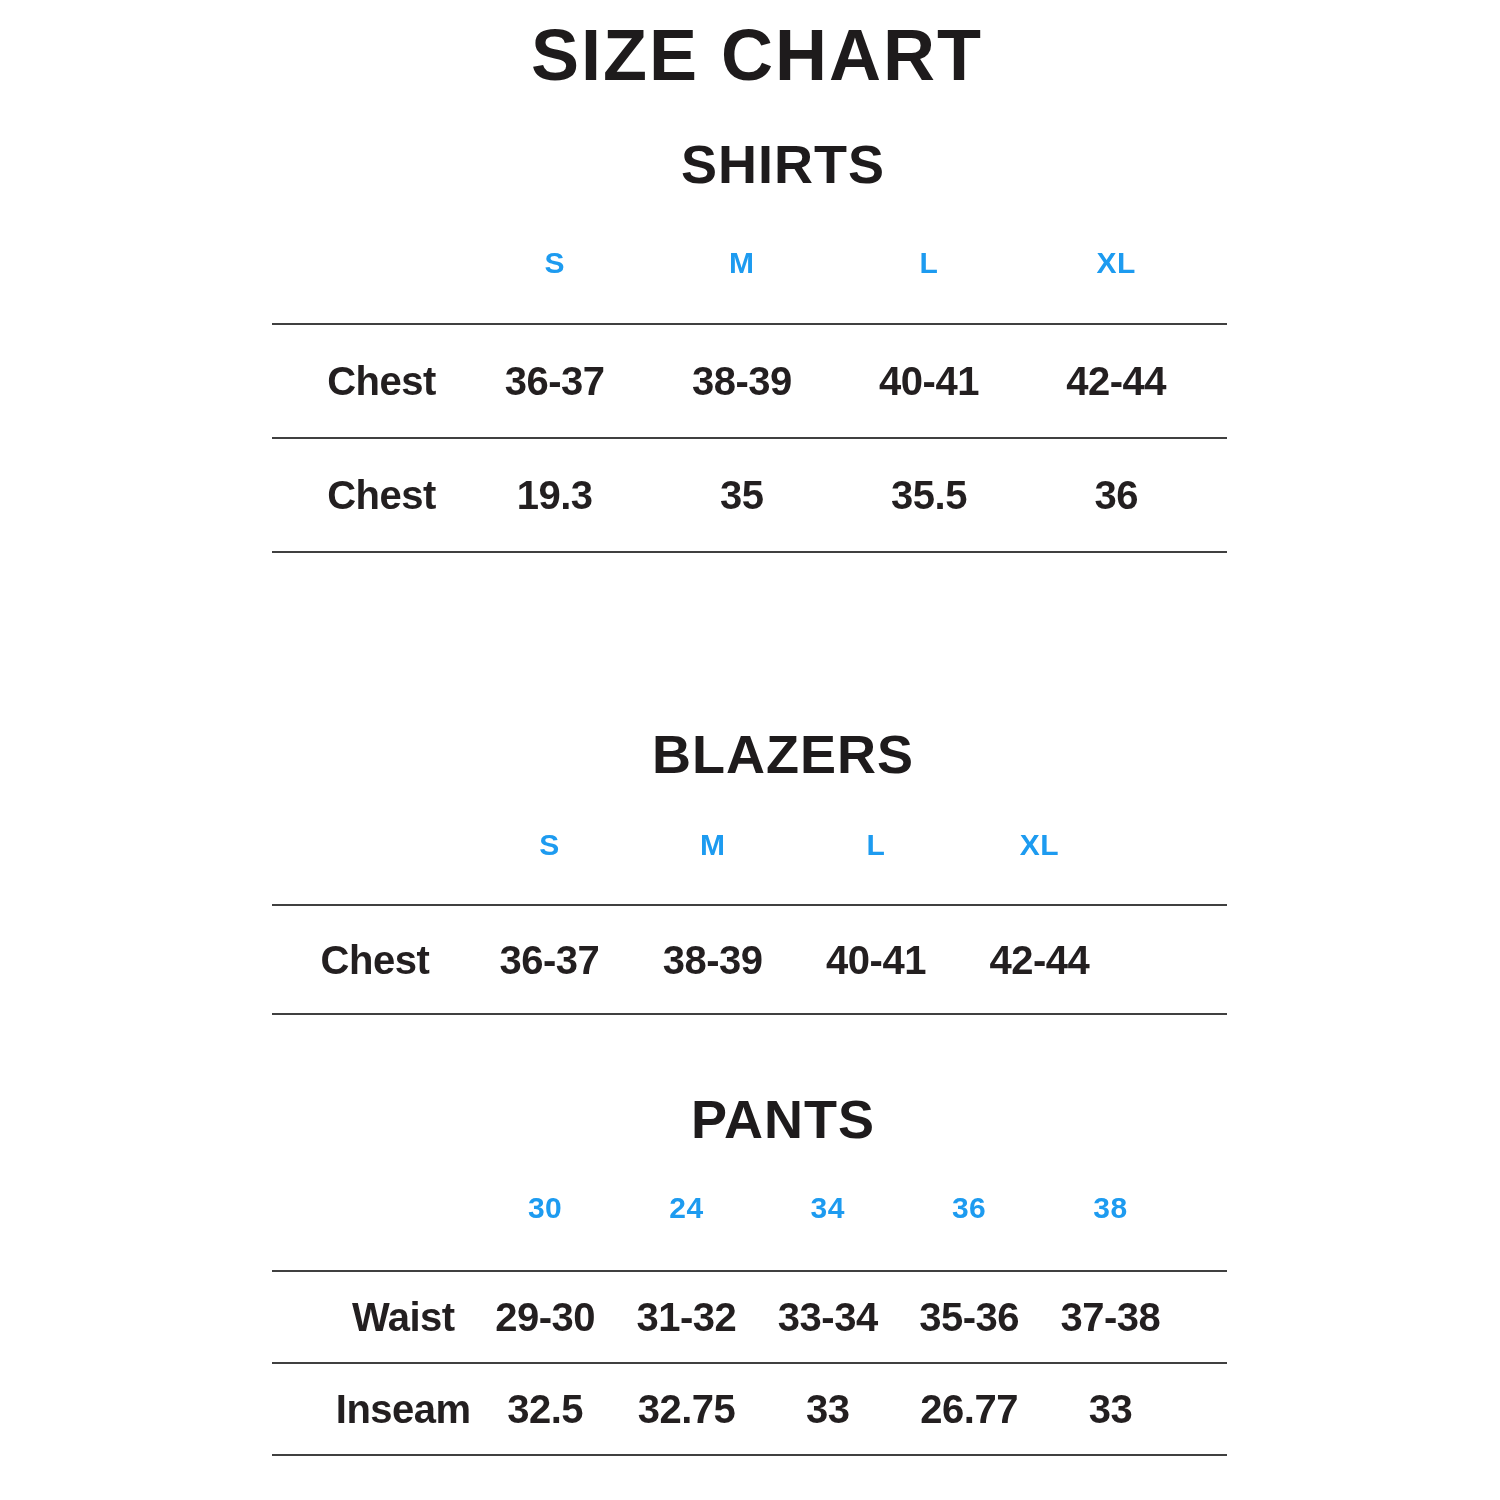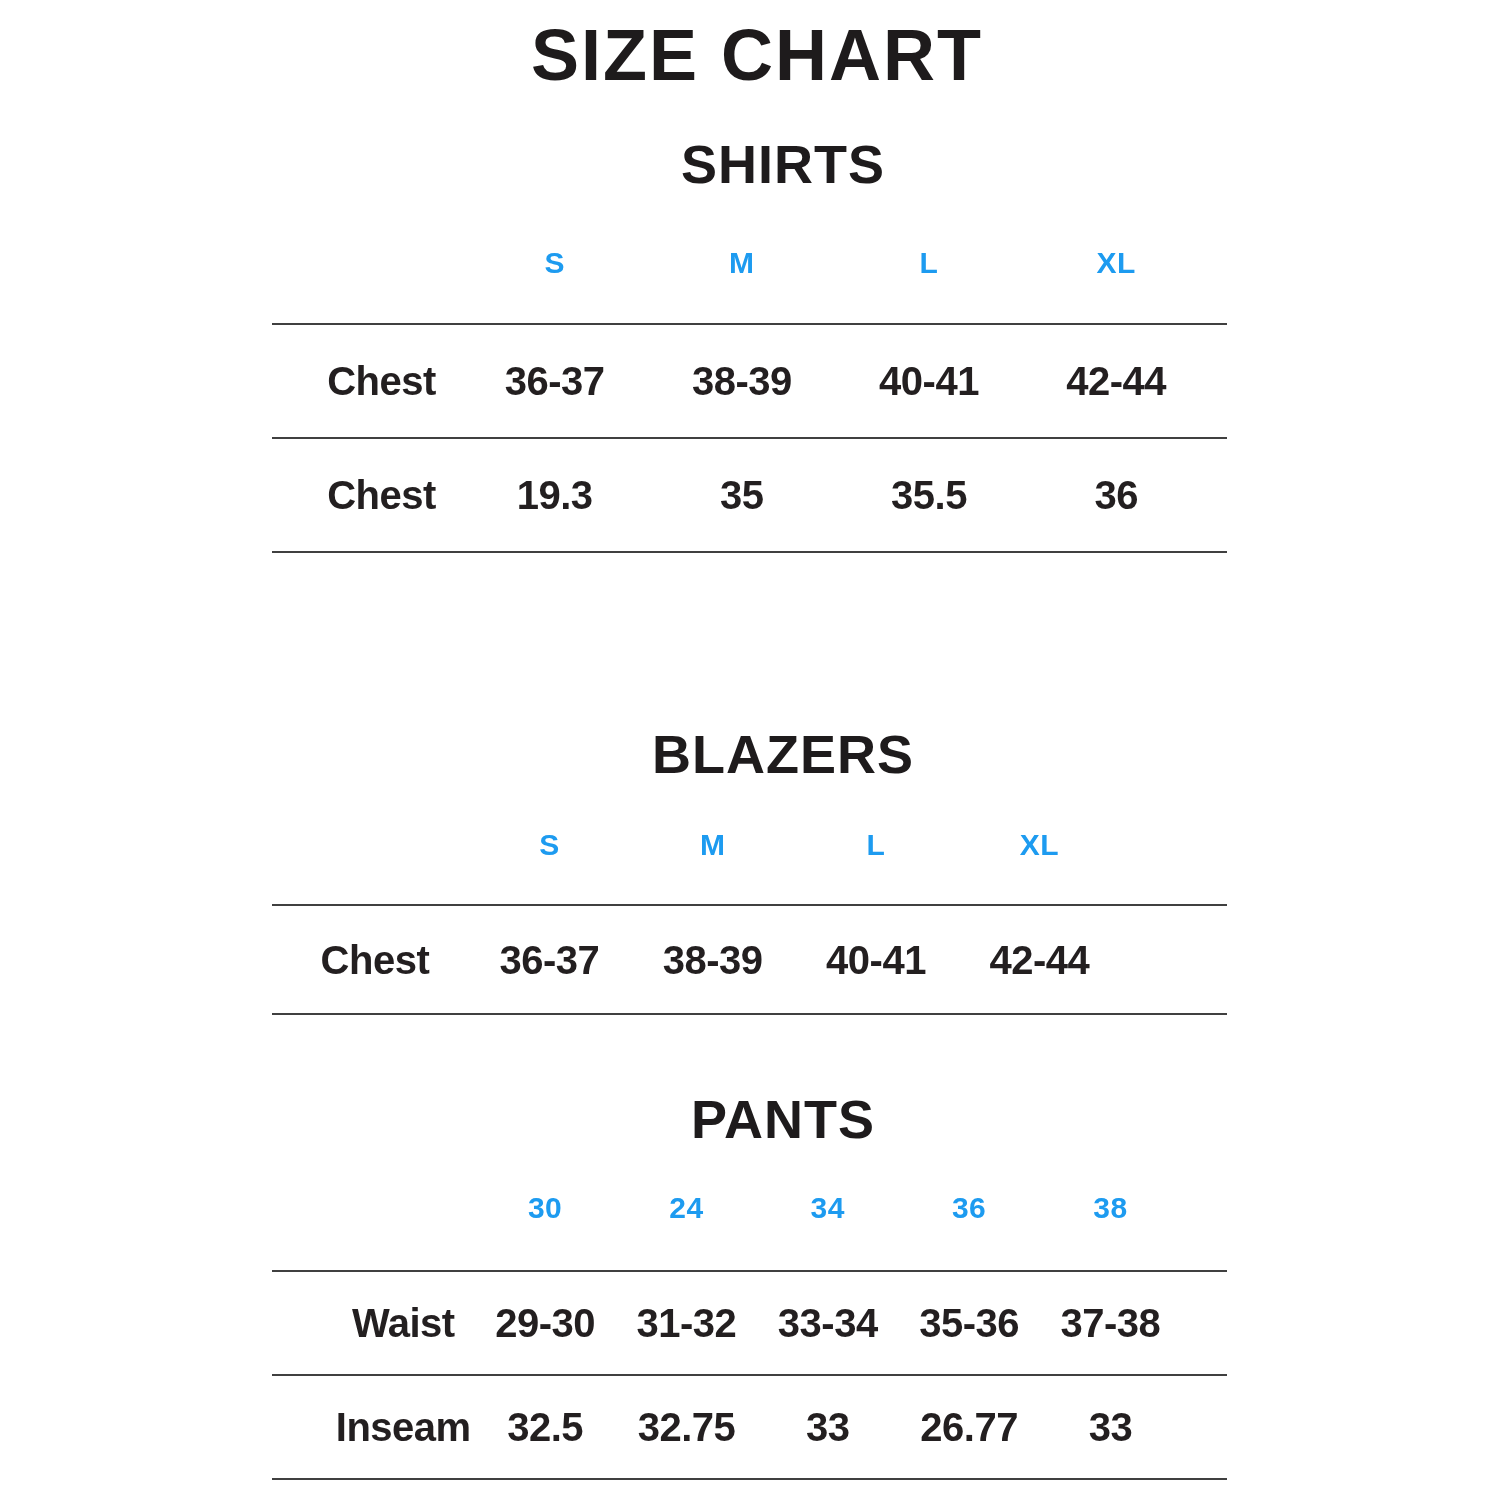--- a/index.html
+++ b/index.html
@@ -52,21 +52,21 @@
     font-size: 30px;
     font-weight: 700;
     letter-spacing: 0.5px;
     color: var(--accent);
   }
 
   .table { border-bottom: 2px solid var(--rule); }
   .row { border-top: 2px solid var(--rule); }
   .row-shirts  { height: 114px; }
   .row-blazers { height: 109px; }
-  .row-pants   { height: 104px; }
+  .row-pants   { height: 92px; }
 
   .cell {
     text-align: center;
     font-size: 40px;
     font-weight: 700;
     letter-spacing: -0.5px;
     line-height: 1;
   }
   .pad-shirts  { padding-left: 30px; }
   .pad-blazers { padding-left: 10px; }

